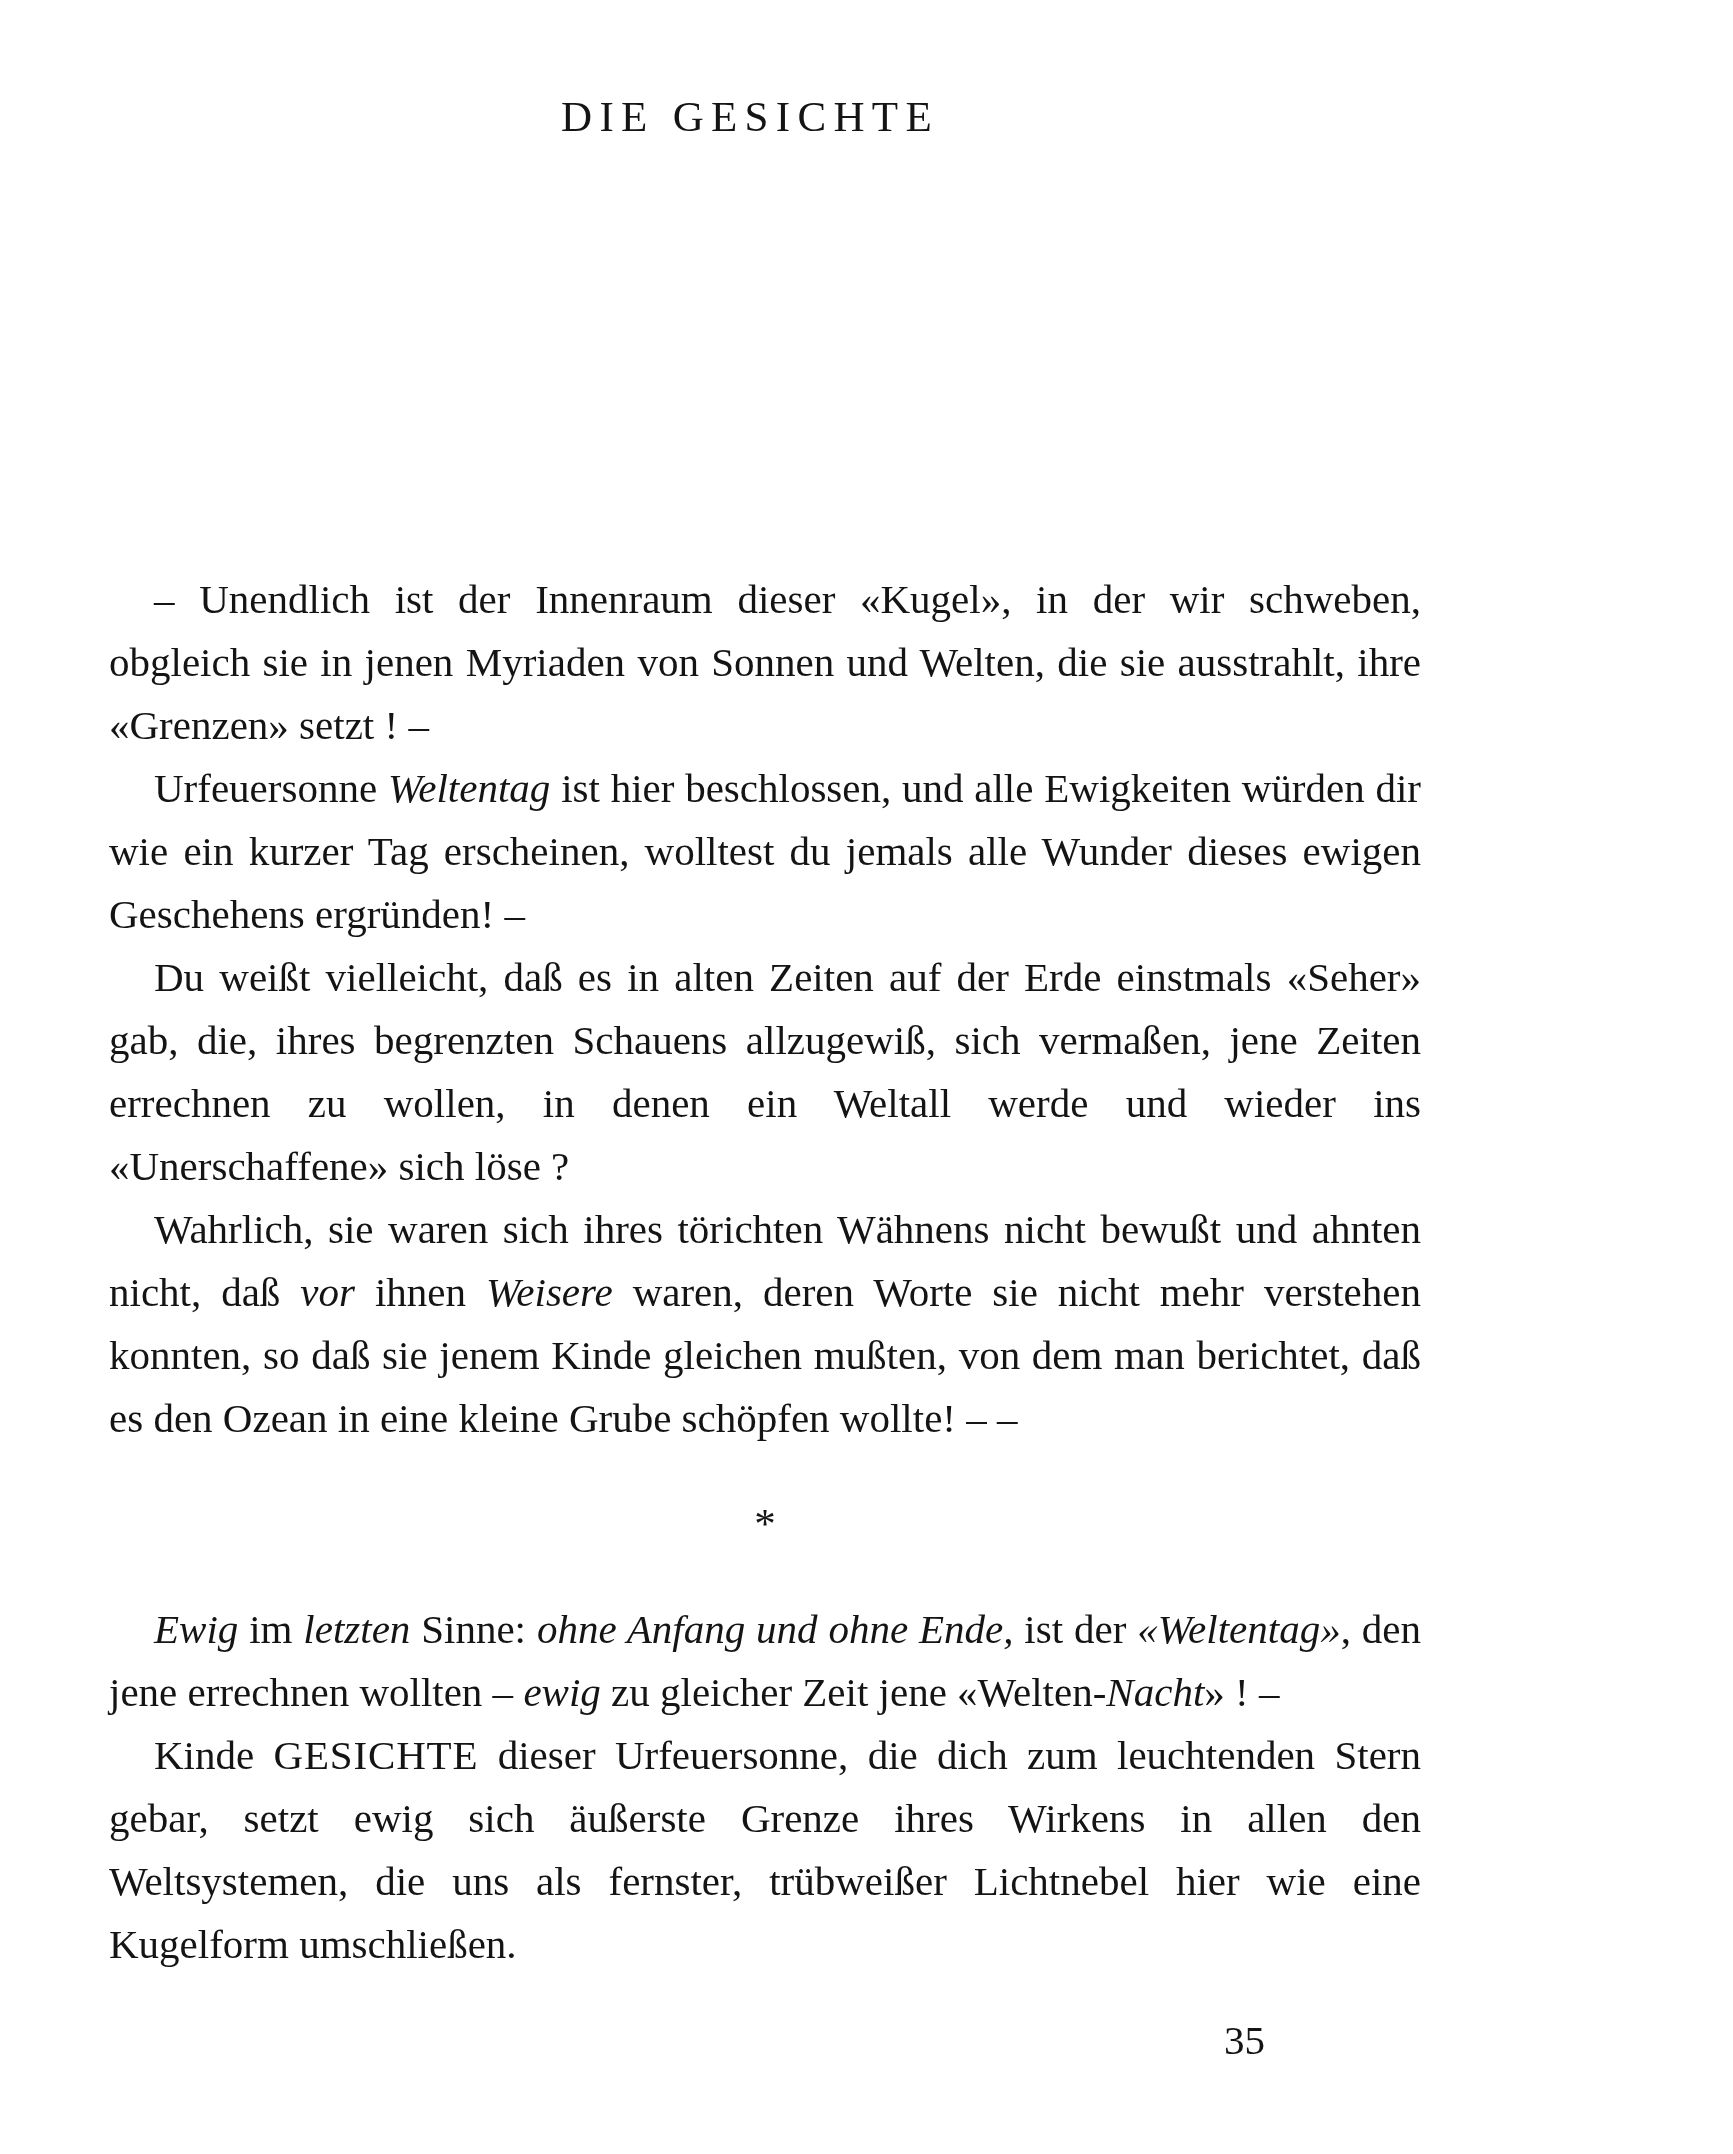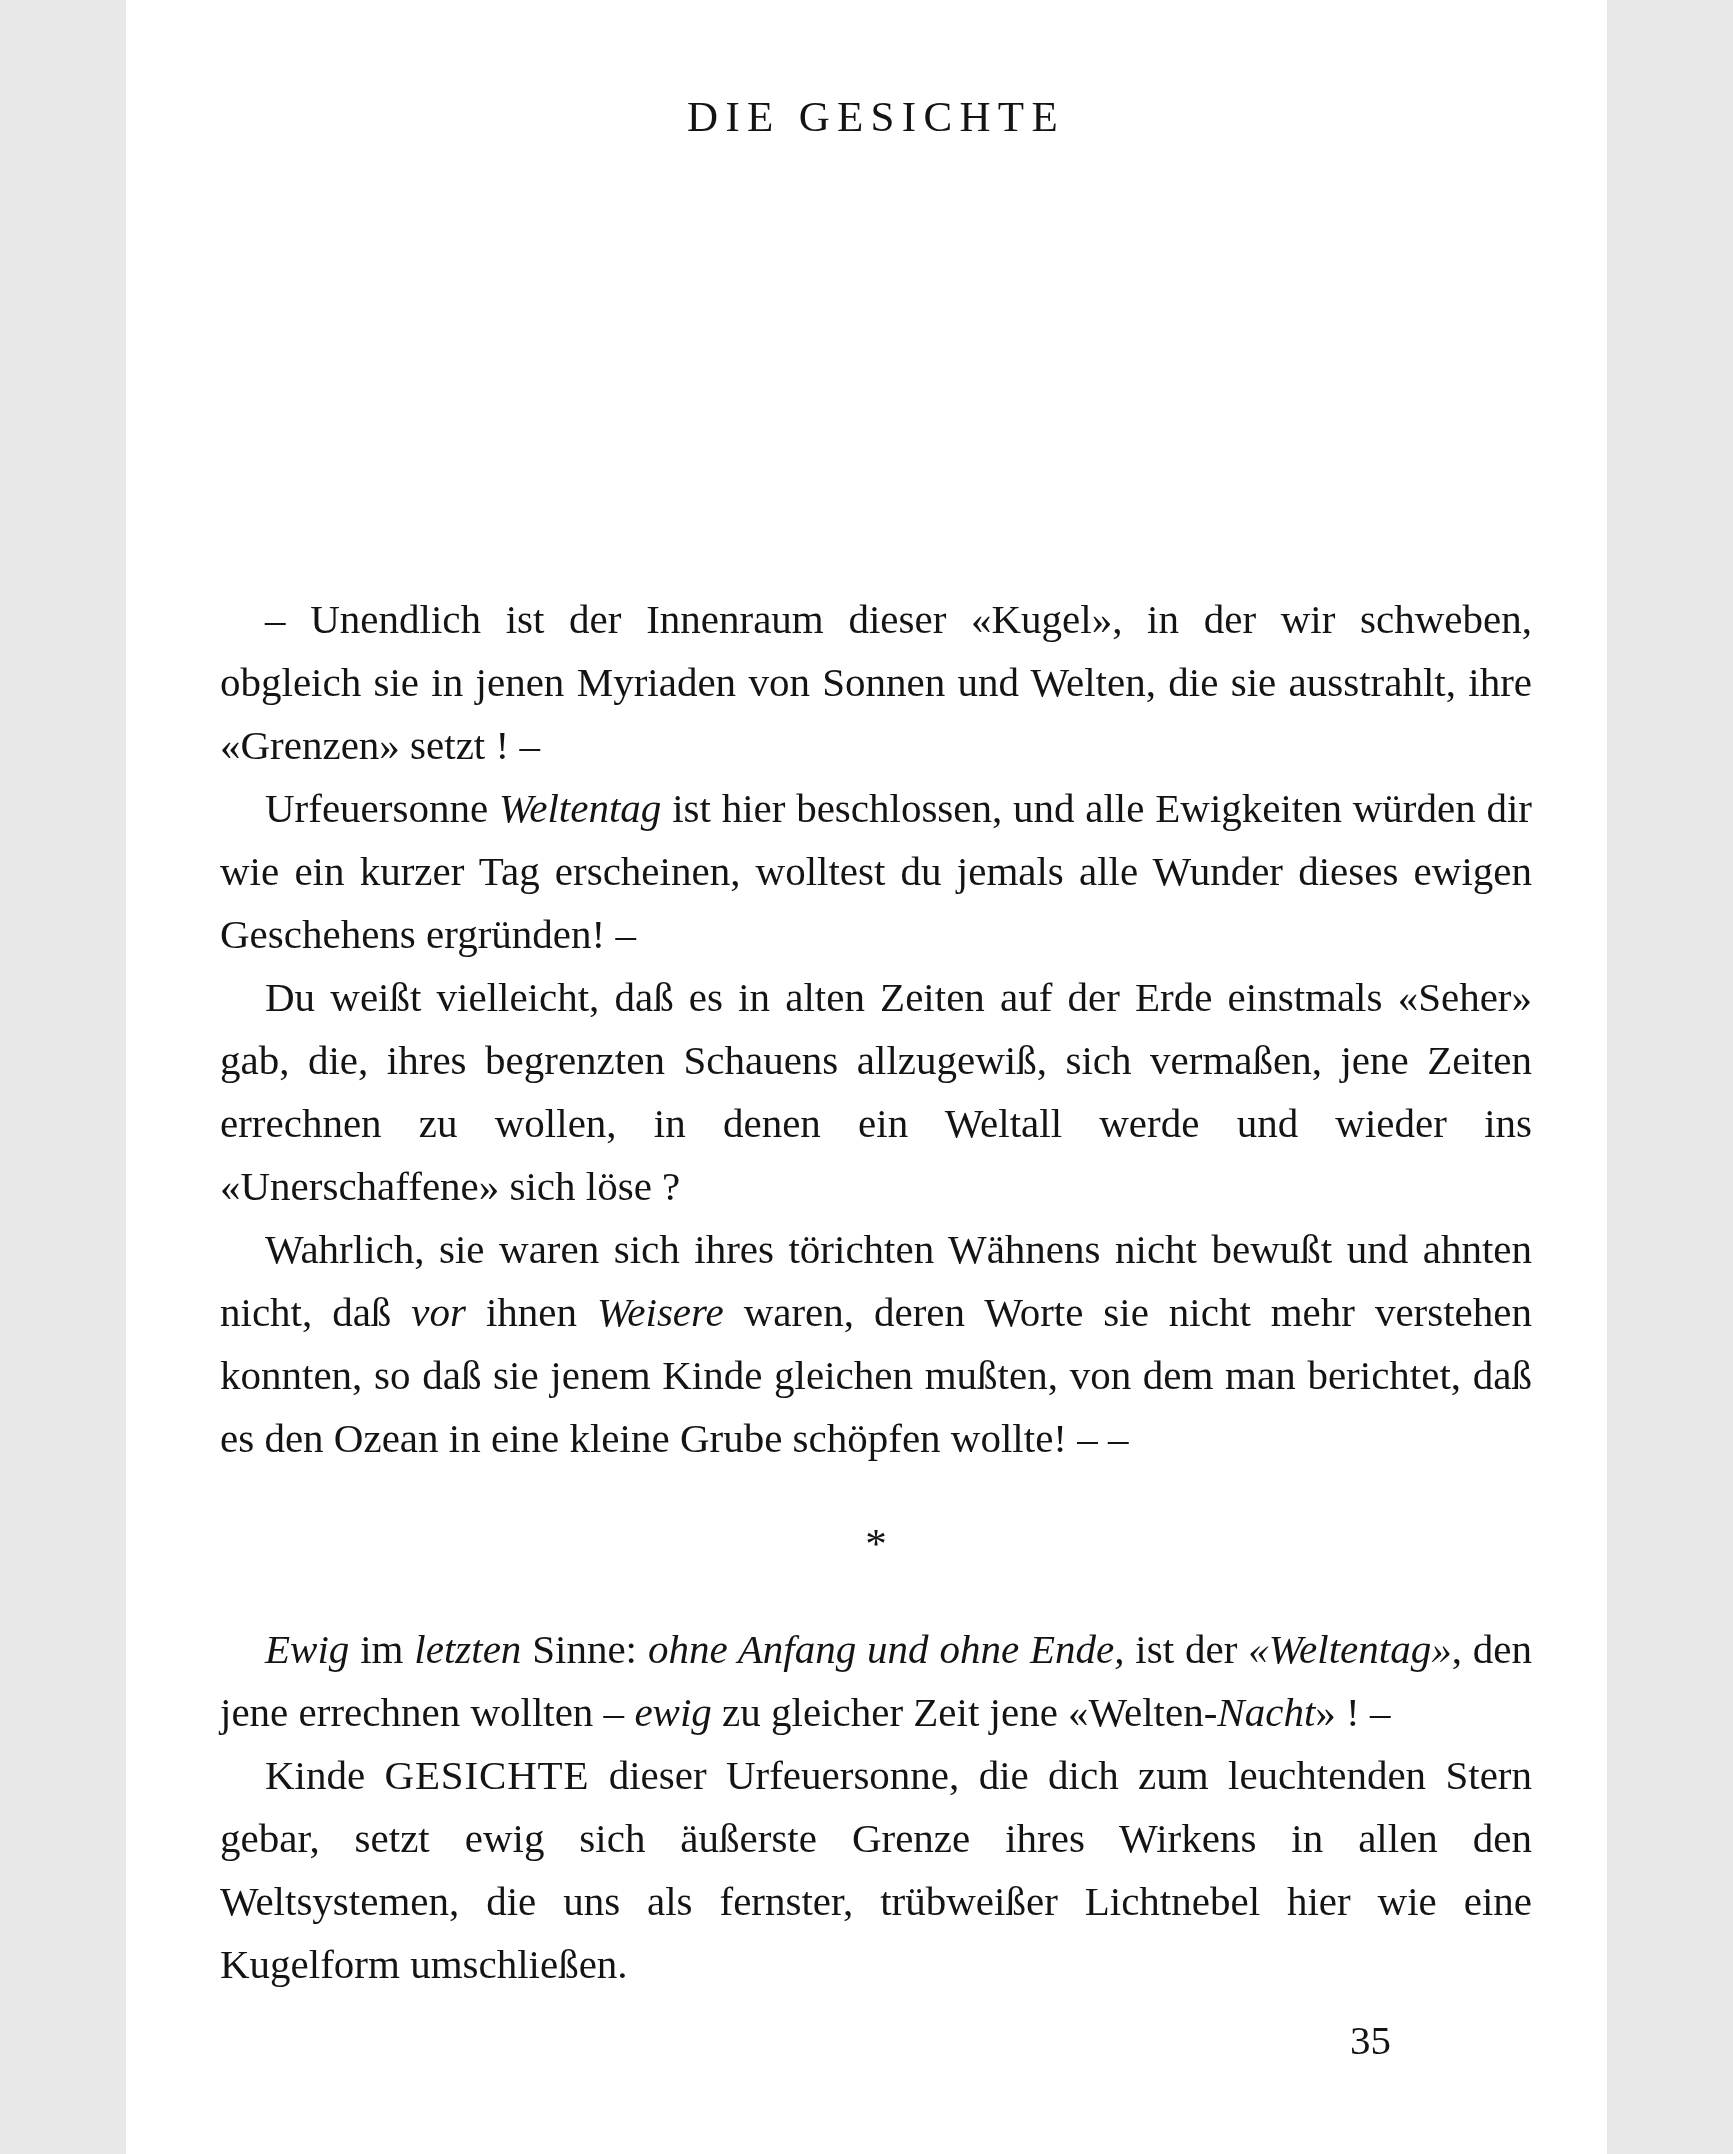--- a/index.html
+++ b/index.html
@@ -2,47 +2,46 @@
 <html style="font-size:15px"><head>
 <meta charset="utf-8">
 <style>
   html, body {
     margin: 0;
     padding: 0;
     background: #e8e8e8;
   }
   .page {
     position: relative;
-    width: 1481px;
+    width: 1733px;
     height: 2155px;
     margin: 0 auto;
     background: #ffffff;
     color: #141414;
     font-family: "Liberation Serif", "DejaVu Serif", serif;
     overflow: hidden;
   }
   .running-title {
     position: absolute;
     top: 92px;
     left: 94px;
     width: 1312px;
     text-align: center;
     font-size: 43px;
     letter-spacing: 0.17em;
     white-space: nowrap;
   }
   .text-block {
     position: absolute;
     top: 568px;
-    left: 94px;
+    left: 109px;
     width: 1312px;
     font-size: 41px;
     line-height: 63px;
     text-align: justify;
-    margin-top: 20px;
   }
   .text-block p {
     margin: 0;
     padding: 0;
     text-indent: 45px;
   }
   .separator {
     height: 148px;
     line-height: 148px;
     text-align: center;

